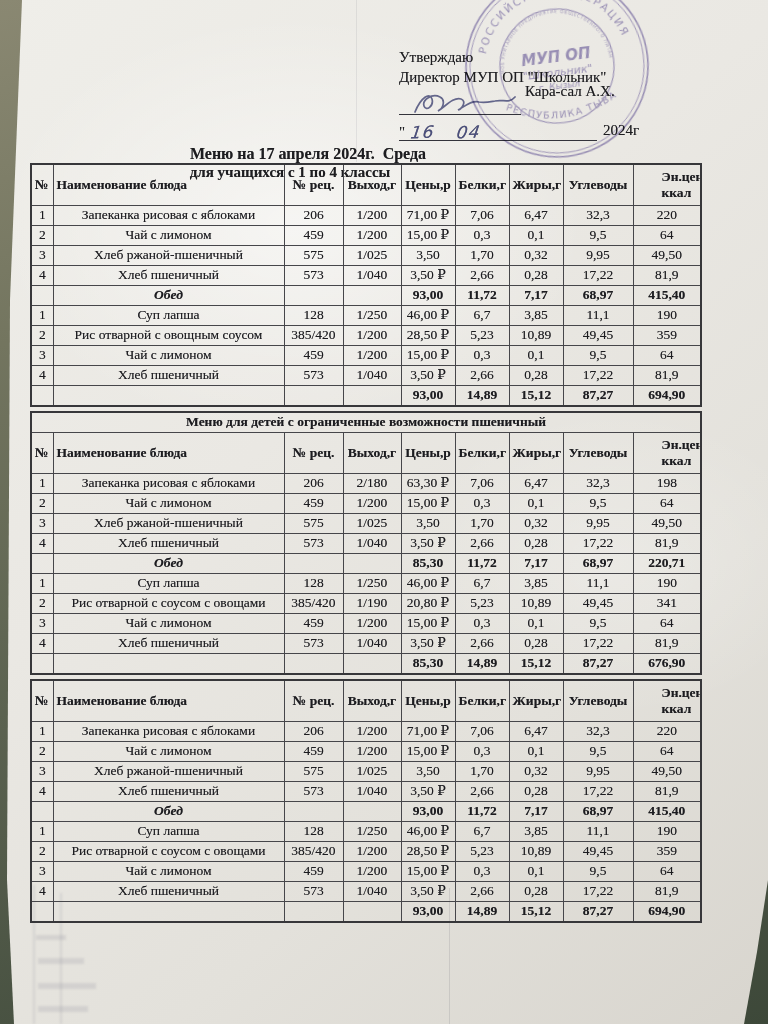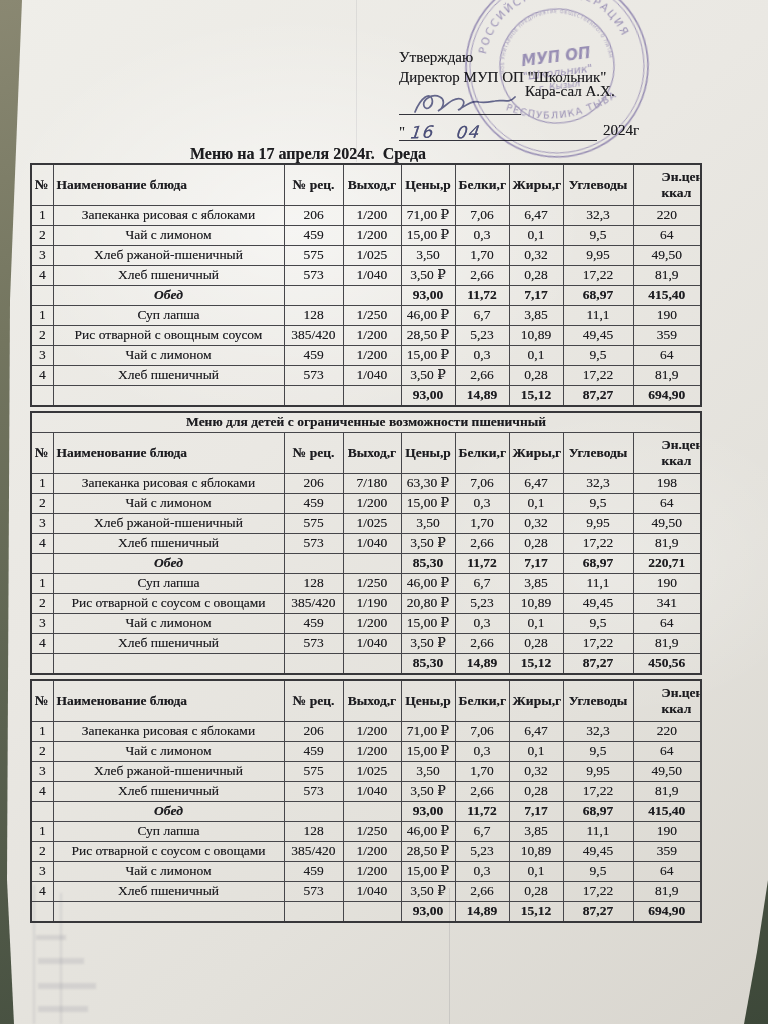--- a/index.html
+++ b/index.html
@@ -116,20 +116,21 @@
     <text font-size="4.6" font-family="DejaVu Sans, sans-serif" letter-spacing="0.6" opacity="0.85">
       <textPath href="#arcIn" startOffset="50%" text-anchor="middle">МУНИЦИПАЛЬНОЕ УНИТАРНОЕ ПРЕДПРИЯТИЕ ОБЩЕСТВЕННОГО ПИТАНИЯ · ОГРН 102</textPath>
     </text>
     <text x="96" y="92" text-anchor="middle" font-size="15" font-weight="bold" font-style="italic" font-family="DejaVu Sans, sans-serif">МУП ОП</text>
     <text x="96" y="106" text-anchor="middle" font-size="11" font-style="italic" font-family="DejaVu Sans, sans-serif">"Школьник"</text>
     <text x="96" y="119" text-anchor="middle" font-size="9" font-style="italic" font-family="DejaVu Sans, sans-serif">г. Кызыл</text>
   </svg>
 
   <div id="doc-title" class="soft">
     <div class="t1">Меню на 17 апреля 2024г.&nbsp; Среда</div>
+    <div class="t2">для учащихся с 1 по 4 классы</div>
   </div>
 
   <div id="tables" class="soft">
       <table class="menu">
         <colgroup>
           <col class="c0">
           <col class="c1">
           <col class="c2">
           <col class="c3">
           <col class="c4">
@@ -288,21 +289,21 @@
             <td class="c5">Белки,г</td>
             <td class="c6">Жиры,г</td>
             <td class="c7">Углеводы</td>
             <td class="c8">Эн.цен.
 ккал</td>
           </tr>
           <tr class="item">
             <td class="c0">1</td>
             <td class="c1 name">Запеканка рисовая с яблоками</td>
             <td class="c2">206</td>
-            <td class="c3">7/180</td>
+            <td class="c3">2/180</td>
             <td class="c4">63,30 ₽</td>
             <td class="c5">7,06</td>
             <td class="c6">6,47</td>
             <td class="c7">32,3</td>
             <td class="c8">198</td>
           </tr>
           <tr class="item">
             <td class="c0">2</td>
             <td class="c1 name">Чай с лимоном</td>
             <td class="c2">459</td>
@@ -392,21 +393,21 @@
           </tr>
           <tr class="tot">
             <td class="c0"></td>
             <td class="c1 name"></td>
             <td class="c2"></td>
             <td class="c3"></td>
             <td class="c4">85,30</td>
             <td class="c5">14,89</td>
             <td class="c6">15,12</td>
             <td class="c7">87,27</td>
-            <td class="c8">450,56</td>
+            <td class="c8">676,90</td>
           </tr>
         </tbody>
       </table>
       <table class="menu">
         <colgroup>
           <col class="c0">
           <col class="c1">
           <col class="c2">
           <col class="c3">
           <col class="c4">

